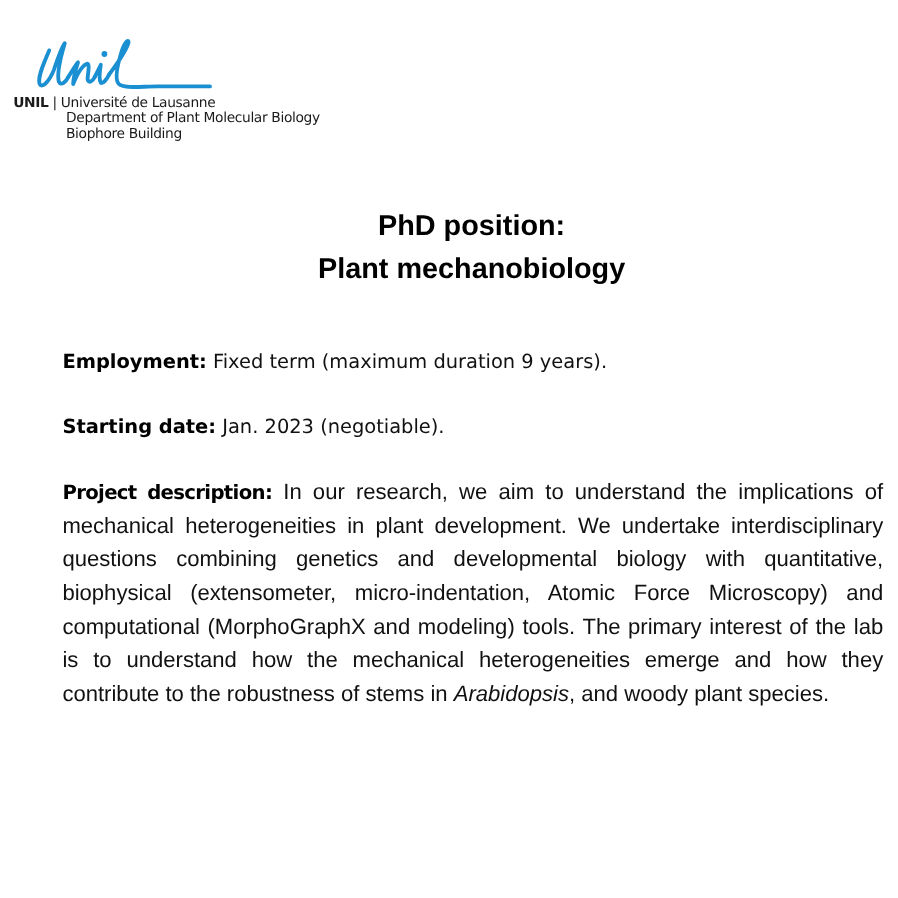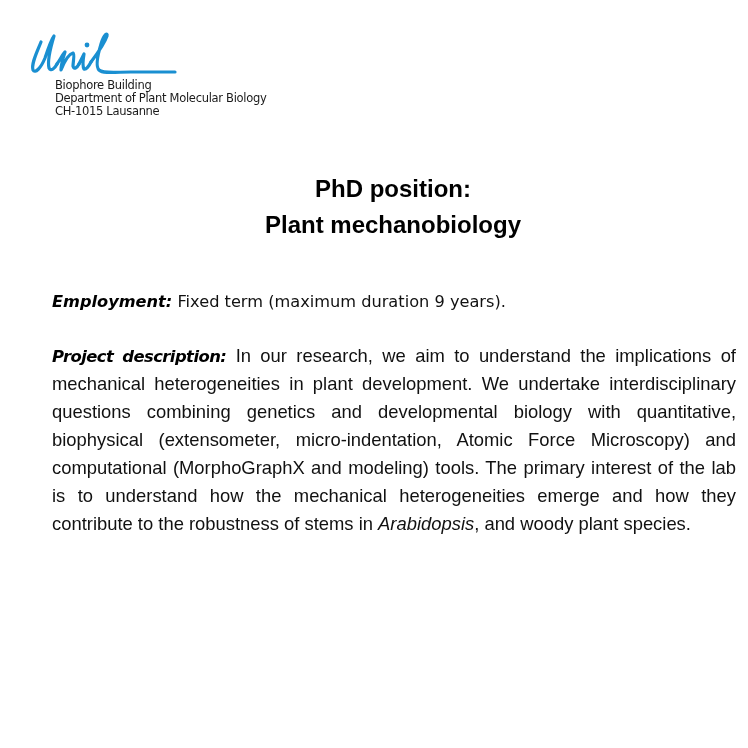--- a/index.html
+++ b/index.html
@@ -68,21 +68,20 @@
       font-size: 16.2px;
       line-height: 27px;
       color: #111;
     }
     .para {
       margin: 0 0 27px 0;
     }
     .para .label {
       font-weight: bold;
       color: #000;
-      font-style: italic;
     }
     .para.project {
       text-align: justify;
       font-family: "DejaVu Sans", sans-serif;
       font-size: 16.4px;
       letter-spacing: -0.55px;
       word-spacing: -0.5px;
     }
     .para.project .body-condensed {
       font-family: "Liberation Sans", sans-serif;
@@ -104,31 +103,38 @@
       <path d="M30 36 C 34 30, 36 26, 38 24 C 36 30, 34 36, 34 42 C 38 32, 42 26, 46 25 C 48 26, 46 34, 46 38 C 47 42, 50 40, 52 36"></path>
 
       <path d="M52 36 C 54 32, 56 28, 57 26 C 56 32, 55 38, 57 41 C 59 42, 62 38, 64 34"></path>
 
       <path d="M64 34 C 70 26, 78 14, 80 8 C 81 4, 77 6, 74 16 C 71 26, 68 38, 72 42 C 76 46, 90 44, 104 44 C 120 44, 136 44, 148 44"></path>
     </g>
     <circle cx="60" cy="17" r="2.4" fill="#1a8fd1"></circle>
   </svg>
 
   <div class="address">
+    <div class="first-line">
+      <span class="unil">UNIL</span>
+      <span>|</span>
+      <span>Université de Lausanne</span>
+    </div>
+    <div class="indent">Department of Plant Molecular Biology</div>
     <div class="indent">Biophore Building</div>
-    <div class="indent">Department of Plant Molecular Biology</div>
-    <div class="indent">CH-1015 Lausanne</div>
   </div>
 </div>
 
 <div class="title-block">
   <div>PhD position:</div>
   <div>Plant mechanobiology</div>
 </div>
 
 <div class="content">
   <p class="para">
     <span class="label">Employment:</span><span> Fixed term (maximum duration 9 years).</span>
   </p>
+  <p class="para">
+    <span class="label">Starting date:</span><span> Jan. 2023 (negotiable).</span>
+  </p>
   <p class="para project">
     <span class="label">Project description:</span><span class="body-condensed"><span> In our research, we aim to understand the implications of mechanical heterogeneities in plant development. We undertake interdisciplinary questions combining genetics and developmental biology with quantitative, biophysical (extensometer, micro-indentation, Atomic Force Microscopy) and computational (MorphoGraphX and modeling) tools. The primary interest of the lab is to understand how the mechanical heterogeneities emerge and how they contribute to the robustness of stems in </span><em>Arabidopsis</em><span>, and woody plant species.</span></span>
   </p>
 </div>
 
 </body></html>

